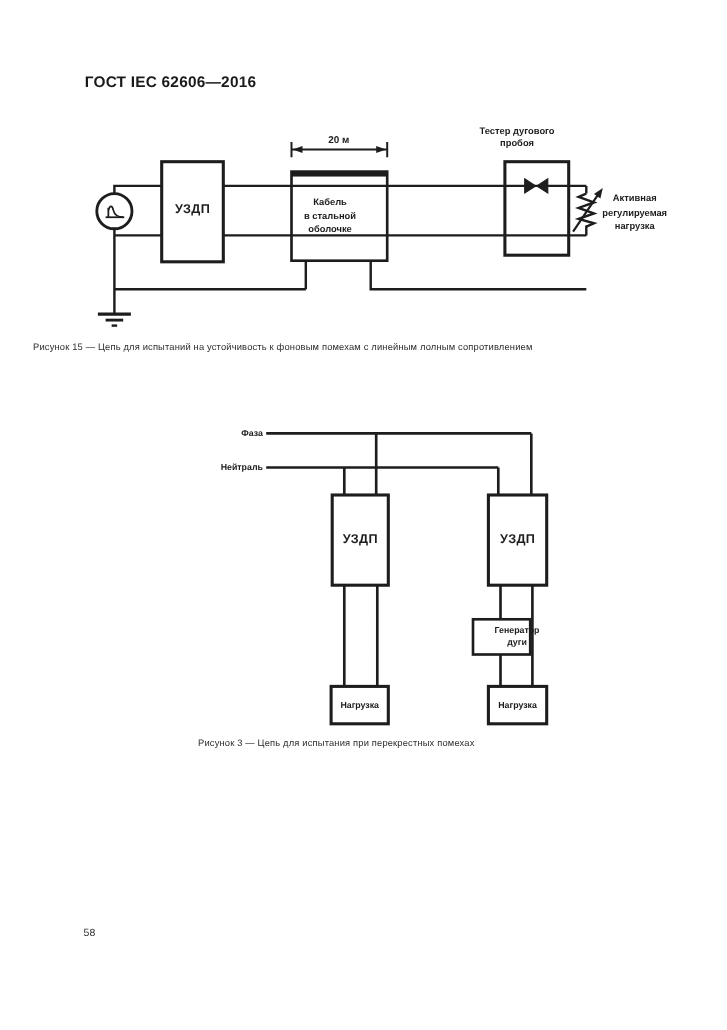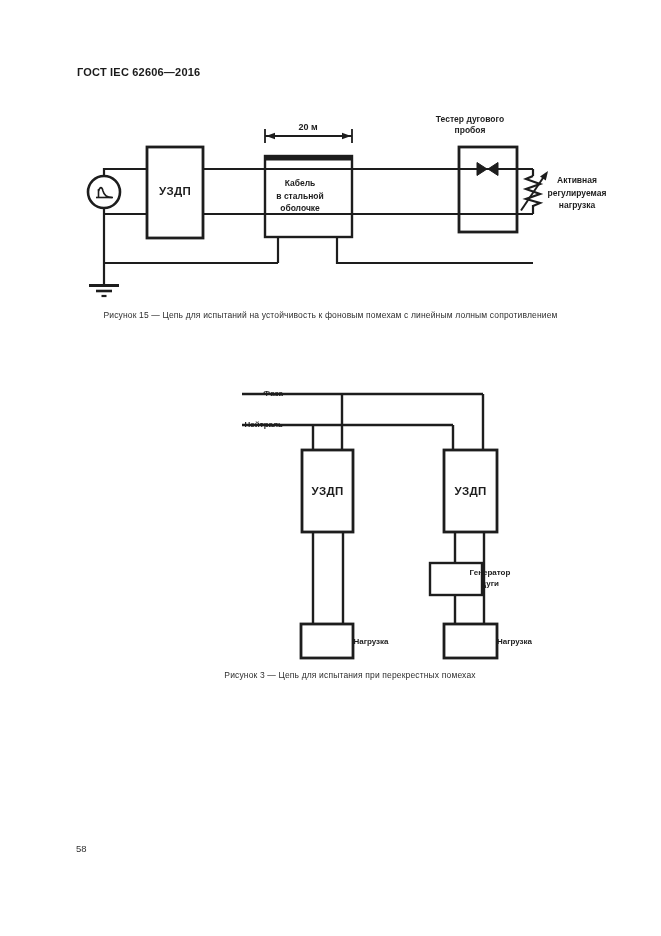--- a/index.html
+++ b/index.html
@@ -6,32 +6,32 @@
   body{
     width:661px;height:936px;
     background:#ffffff;
     position:relative;
     overflow:hidden;
     font-family:"Liberation Sans","DejaVu Sans",sans-serif;
     color:#1d1d1d;
   }
   .abs{position:absolute;}
   .header-title{
-    font-size:11px;font-weight:bold;letter-spacing:.2px;color:#1a1a1a;
+    font-size:14px;font-weight:bold;letter-spacing:.2px;color:#1a1a1a;
   }
   .dlabel{
     font-weight:bold;color:#1d1d1d;white-space:pre-line;
     text-align:center;
   }
   .dlabel.small{font-size:8.5px;line-height:12.5px;}
-  .dlabel.tiny{font-size:8px;line-height:10.5px;margin-left:44px;}
+  .dlabel.tiny{font-size:8px;line-height:10.5px;}
   .dlabel.boxname{font-size:11.5px;letter-spacing:.3px;}
   .dlabel.right{text-align:right;}
   .caption{
-    font-size:8.5px;color:#2e2e2e;text-align:center;letter-spacing:.15px;
+    font-size:8.5px;color:#2e2e2e;text-align:left;letter-spacing:.15px;
     white-space:pre-line;
   }
   .pagenum{font-size:9.5px;color:#333;}
   svg{position:absolute;left:0;top:0;}
 </style>
 </head>
 <body>
 
 <div class="abs header-title" style="left:77px;top:66px;">ГОСТ IEC 62606—2016</div>
 
@@ -129,21 +129,21 @@
 <div class="abs caption" style="left:30px;top:310px;width:601px;">Рисунок 15 — Цепь для испытаний на устойчивость к фоновым помехам с линейным лолным  сопротивлением</div>
 
 <div class="abs dlabel tiny right" style="left:203px;top:389px;width:36px;">Фаза</div>
 
 <div class="abs dlabel tiny right" style="left:193px;top:420px;width:46px;">Нейтраль</div>
 
 <div class="abs dlabel boxname" style="left:302px;top:485px;width:51px;">УЗДП</div>
 
 <div class="abs dlabel boxname" style="left:444px;top:485px;width:53px;">УЗДП</div>
 
-<div class="abs dlabel tiny" style="left:420px;top:568px;width:52px;">Генератор
+<div class="abs dlabel tiny" style="left:444px;top:568px;width:52px;">Генератор
 дуги</div>
 
 <div class="abs dlabel tiny" style="left:301px;top:637px;width:52px;">Нагрузка</div>
 
 <div class="abs dlabel tiny" style="left:444px;top:637px;width:53px;">Нагрузка</div>
 
 <div class="abs caption" style="left:180px;top:670px;width:340px;">Рисунок 3 — Цепь для испытания при перекрестных помехах</div>
 
 <div class="abs pagenum" style="left:76px;top:843px;">58</div>
 

